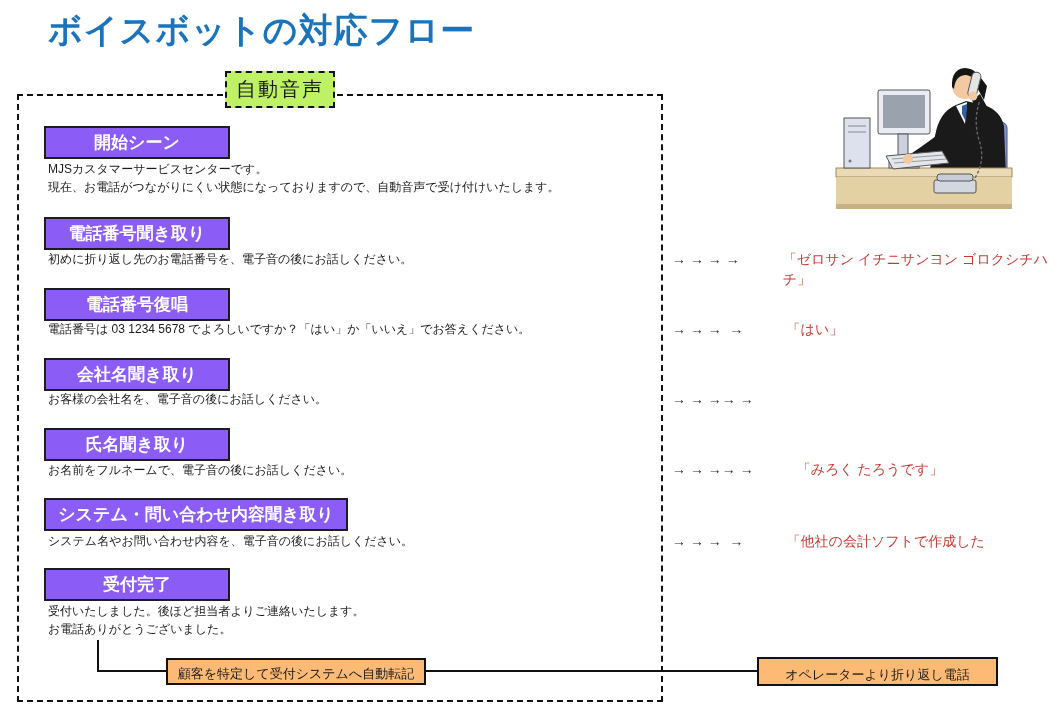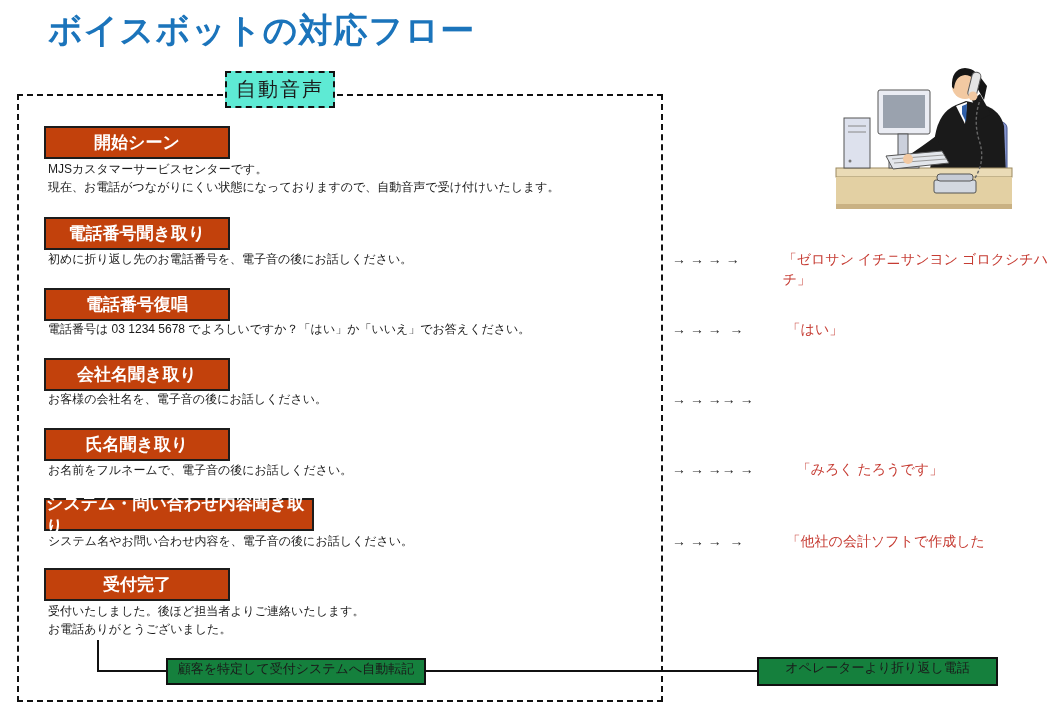--- a/index.html
+++ b/index.html
@@ -8,42 +8,42 @@
     font-family:"Liberation Sans","DejaVu Sans",sans-serif;color:#1a1a1a;
   }
   .abs{position:absolute;box-sizing:border-box;}
   .page-title{
     left:48px;top:8px;font-size:34px;font-weight:bold;color:#1B74BB;letter-spacing:1px;
   }
   .flow-frame{
     left:17px;top:94px;width:646px;height:608px;border:2px dashed #111;
   }
   .flow-label{
-    left:225px;top:71px;width:110px;height:37px;border:2px dashed #111;background:#5eead4;
+    left:225px;top:71px;width:110px;height:37px;border:2px dashed #111;background:#bef264;
     display:flex;align-items:center;justify-content:center;font-size:20px;letter-spacing:2px;z-index:3;
   }
   .step-header{
-    left:44px;width:186px;height:33px;background:#c2410c;border:2px solid #1c1c1c;
+    left:44px;width:186px;height:33px;background:#8b5cf6;border:2px solid #1c1c1c;
     color:#fff;font-weight:bold;font-size:17px;display:flex;align-items:center;justify-content:center;
     z-index:2;
   }
-  .step-header.wide{width:270px;}
+  .step-header.wide{width:304px;}
   .step-desc{
     left:48px;font-size:12px;line-height:1.5;white-space:pre-line;color:#1a1a1a;z-index:2;
   }
   .resp{
     left:672px;display:flex;gap:7px;align-items:flex-start;font-size:14px;line-height:20px;
   }
   .resp .arrows{white-space:pre;color:#2b2b2b;}
   .resp .lines{color:#C63C33;}
   .resp .lines span{display:block;margin-left:36px;}
   .resp .lines span + span{padding-left:12px;}
   .connector{background:#111;z-index:1;}
   .bbox{
-    background:#15803d;border:2px solid #111;display:flex;align-items:flex-start;justify-content:center;
+    background:#fdba74;border:2px solid #111;display:flex;align-items:flex-end;justify-content:center;
     font-size:13px;z-index:2;white-space:nowrap;
   }
   .illustration{left:833px;top:56px;width:182px;height:160px;}
 </style>
 </head>
 <body>
 
 <div class="abs page-title">ボイスボットの対応フロー</div>
 
 <div class="abs flow-frame"></div>

